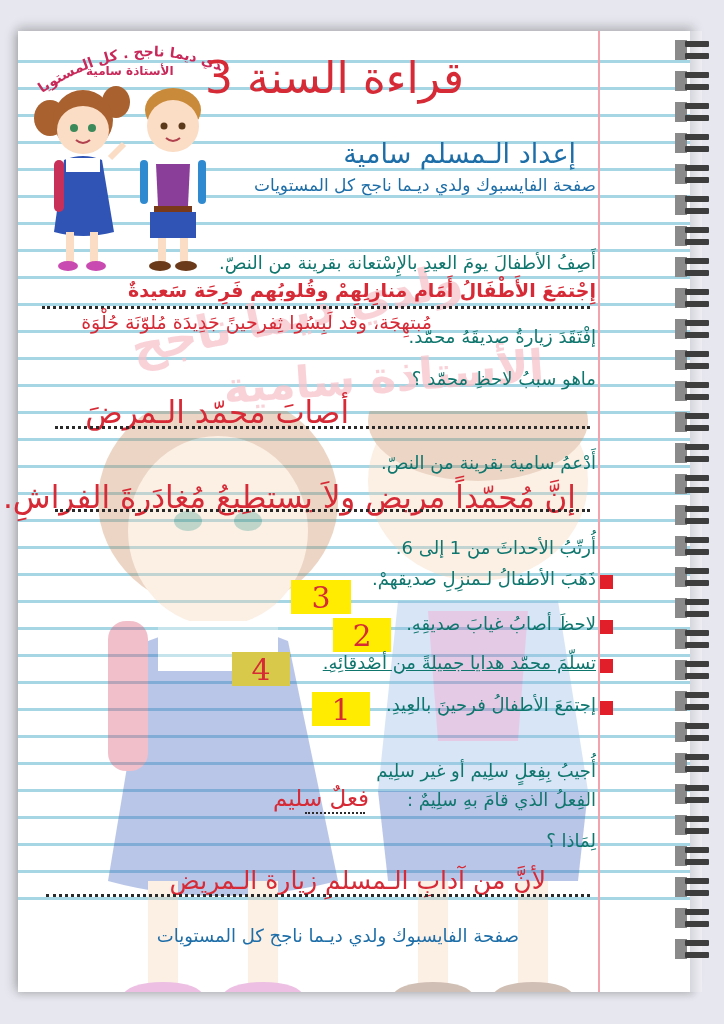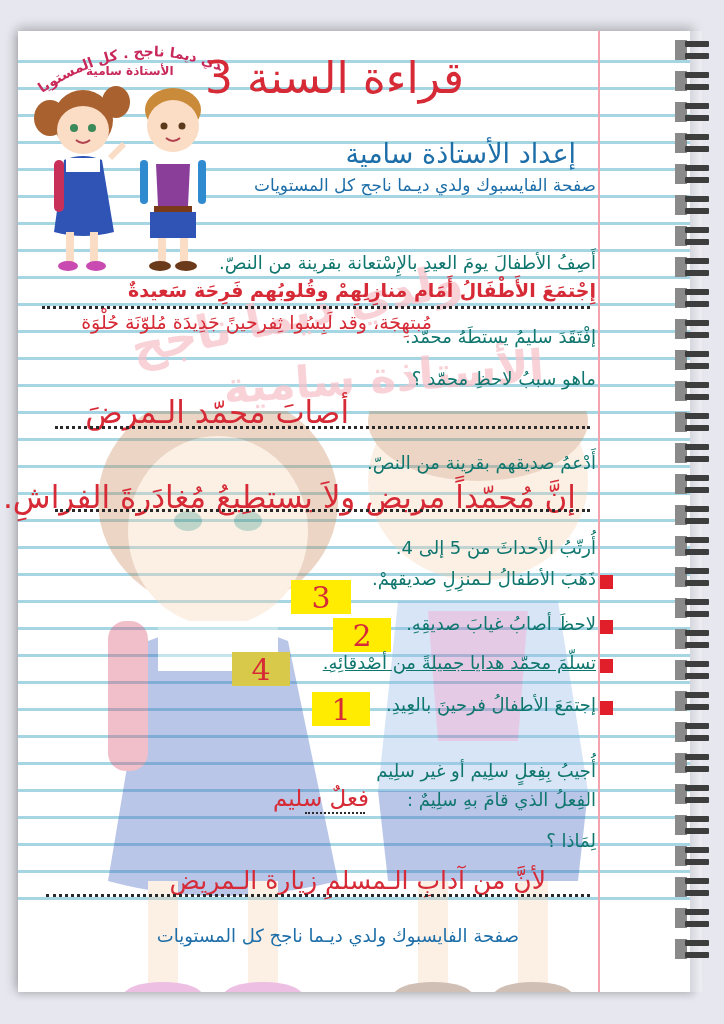--- a/index.html
+++ b/index.html
@@ -324,38 +324,38 @@
   <rect x="170" y="80" width="8" height="44" rx="4" fill="#2f8ad0"></rect>
   <rect x="126" y="126" width="38" height="6" fill="#7a3a1a"></rect>
   <rect x="122" y="132" width="46" height="26" fill="#2f54b5"></rect>
   <rect x="130" y="158" width="8" height="24" fill="#fbdcc4"></rect>
   <rect x="152" y="158" width="8" height="24" fill="#fbdcc4"></rect>
   <ellipse cx="132" cy="186" rx="11" ry="5" fill="#6a3a1a"></ellipse>
   <ellipse cx="158" cy="186" rx="11" ry="5" fill="#6a3a1a"></ellipse>
 </svg>
 
 <div class="rtl title">قراءة السنة 3</div>
-<div class="rtl author">إعداد الأستاذة سامية</div>
+<div class="rtl author">إعداد الـمسلم سامية</div>
 <div class="rtl page-credit">صفحة الفايسبوك ولدي ديـما ناجح كل المستويات</div>
 
 <div class="rtl q" style="top:252px;">أَصِفُ الأطفالَ يومَ العيدِ بالإِسْتعانة بقرينة من النصّ.</div>
 <div class="rtl ans" style="right:128px; top:279px;font-weight:bold;">إِجْتمَعَ الأَطْفَالُ أَمَام منازِلِهِمْ وقُلوبُهم فَرِحَة سَعيدةٌ</div>
 <div class="dots" style="left:42px; width:548px; top:306px;"></div>
 <div class="rtl ans" style="right:292px; top:311px;">مُبتهِجَة، وقد لَبِسُوا ثِفرحينً جَدِيدَة مُلوّنَة حُلْوَة</div>
 
-<div class="rtl q" style="top:326px;">إفْتَقَدَ سليمُ يستطَهُ محمّد.</div>
+<div class="rtl q" style="top:326px;">إفْتَقَدَ زيارةُ صديقَهُ محمّد.</div>
 <div class="rtl q" style="top:368px;">ماهو سببُ لاحظِ محمّد ؟</div>
 <div class="rtl ans-big" style="right:375px; top:394px;">أصابَ محمّد الـمرضَ</div>
 <div class="dots" style="left:55px; width:535px; top:426px;"></div>
 
-<div class="rtl q" style="top:452px;">أَدْعمُ صديقهم بقرينة من النصّ.</div>
+<div class="rtl q" style="top:452px;">أَدْعمُ سامية بقرينة من النصّ.</div>
 <div class="rtl ans-big" style="right:148px; top:479px;">إنَّ مُحمّداً مريض ولاَ يستطِيعُ مُغادَرةَ الفراشِ.</div>
 <div class="dots" style="left:55px; width:535px; top:509px;"></div>
 
-<div class="rtl q" style="top:537px;">أُرتّبُ الأحداثَ من 5 إلى 4.</div>
+<div class="rtl q" style="top:537px;">أُرتّبُ الأحداثَ من 1 إلى 6.</div>
 
 <div class="bullet" style="left:600px; top:575px;"></div>
 <div class="rtl q" style="top:568px;">ذَهَبَ الأطفالُ لـمنزِلِ صديقهمْ.</div>
 <div class="num-box" style="left:291px; top:580px; width:60px;">3</div>
 
 <div class="bullet" style="left:600px; top:620px;"></div>
 <div class="rtl q" style="top:613px;">لاحظَ أصابُ غيابَ صديقِهِ.</div>
 <div class="num-box" style="left:333px; top:618px; width:58px;">2</div>
 
 <div class="bullet" style="left:600px; top:659px;"></div>

